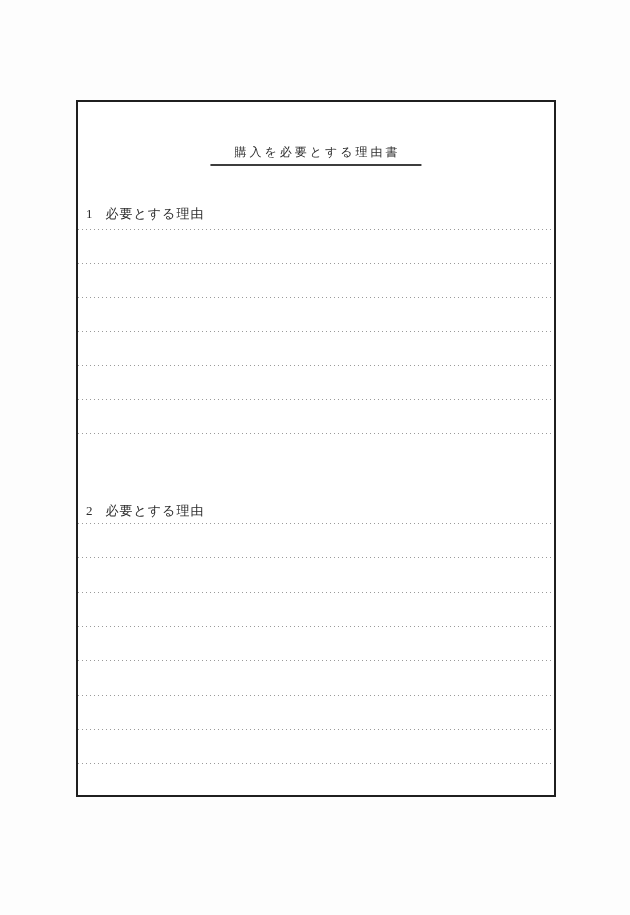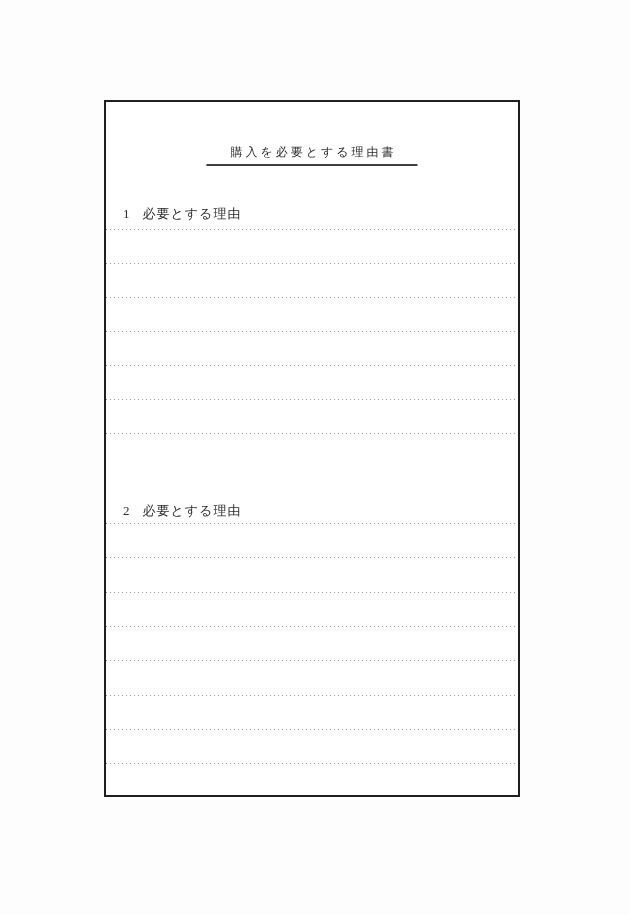--- a/index.html
+++ b/index.html
@@ -11,42 +11,41 @@
     height: 915px;
     position: relative;
     background: var(--page-bg, #fdfdfd);
     font-family: "Liberation Serif", "DejaVu Serif", serif;
     overflow: hidden;
   }
   .sheet {
     position: absolute;
     left: 76px;
     top: 100px;
-    width: 416px;
+    width: 480px;
     height: 697px;
     box-sizing: border-box;
     background: #ffffff;
     border: 2px solid var(--border-color, #1f1f1f);
-    margin-left: 28px;
   }
   .title {
     position: absolute;
     top: 42px;
     left: 50%;
     transform: translateX(-50%);
     font-size: 12px;
     letter-spacing: 3px;
     color: var(--text-color, #2d2d2d);
     white-space: nowrap;
     padding: 0 21px 3px 24px; 
     border-bottom: 2px solid var(--underline-color, #3d3d3d);
   }
   .heading {
     position: absolute;
-    left: 17px;
+    left: 8px;
     font-size: 13px;
     line-height: 15px;
     letter-spacing: 1px;
     color: var(--text-color, #2d2d2d);
     white-space: nowrap;
   }
   #heading-1 { top: 104px; }
   #heading-2 { top: 401px; }
   .heading .num {
     display: inline-block;

